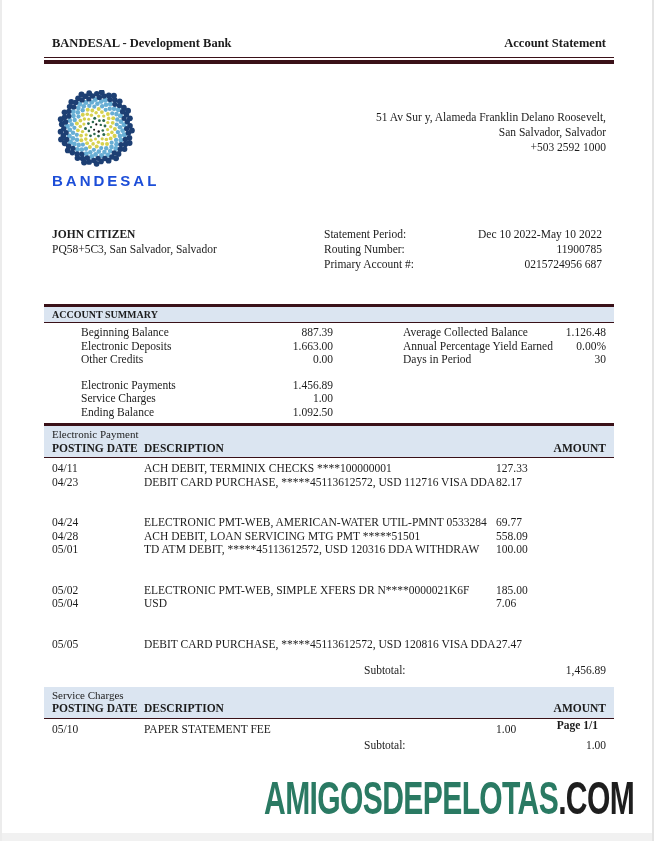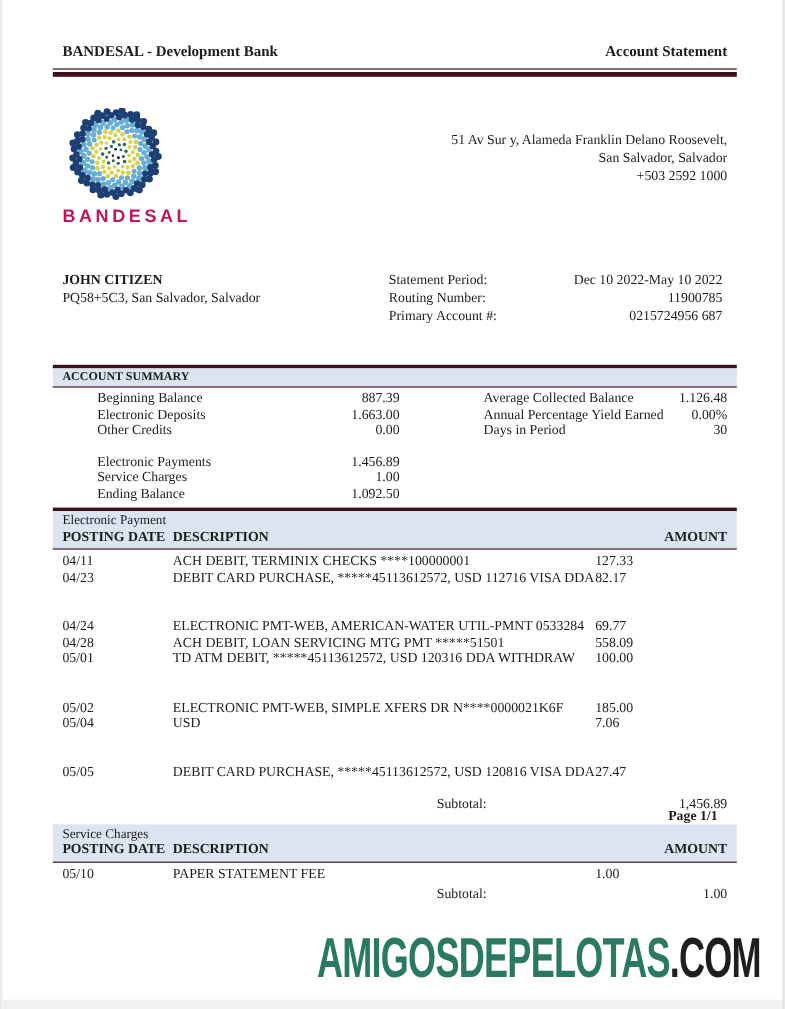--- a/index.html
+++ b/index.html
@@ -24,21 +24,21 @@
   
   .doc-header{display:flex;justify-content:space-between;align-items:flex-end;
     padding:36px 8px 6px 8px;font-weight:bold;font-size:12.5px;}
   .rule-double{border-top:1.5px solid var(--maroon);border-bottom:4px solid var(--maroon);height:7px;}
 
   
   .bank-block{display:flex;justify-content:space-between;margin-top:26px;}
   .logo-wrap{width:170px;padding-left:8px;}
   .logo-wrap svg{display:block;}
   .brand-text{font-family:"Liberation Sans",sans-serif;font-weight:bold;
-    font-size:15px;letter-spacing:3px;color:#be185d;margin-top:2px;}
+    font-size:15px;letter-spacing:3px;color:#1d4ed8;margin-top:2px;}
   .bank-address{text-align:right;font-size:11.5px;line-height:15px;padding-top:20px;padding-right:8px;}
 
   
   .meta-block{display:flex;justify-content:space-between;margin-top:38px;}
   .customer{padding-left:8px;font-size:11.5px;line-height:15px;}
   .customer .cname{font-weight:bold;}
   .stmt-info{width:290px;font-size:11.5px;line-height:15px;padding-right:12px;}
   .stmt-row{display:flex;justify-content:space-between;}
   .stmt-row .lbl{white-space:nowrap;}
   .stmt-row .val{text-align:right;white-space:nowrap;}
@@ -65,21 +65,21 @@
   .tx-row.gap{margin-top:27px;}
   .tx-row .amount{}
   .subtotal-row{display:grid;grid-template-columns:1fr 120px 110px;margin-top:13px;gap:40px;}
   .subtotal-row.tight{margin-top:3px;}
   .subtotal-row .slabel{text-align:left;padding-left:28px;}
   .subtotal-row .amount{text-align:right;}
 
   .svc{margin-top:9px;}
 
   
-  .page-label{position:absolute;right:58px;top:674px;font-weight:bold;font-size:11.5px;}
+  .page-label{position:absolute;right:58px;top:719px;font-weight:bold;font-size:11.5px;}
 
   .watermark{position:absolute;right:22px;bottom:16px;
     font-family:"Liberation Sans",sans-serif;font-weight:bold;
     font-size:47px;letter-spacing:-1px;white-space:nowrap;
     transform:scaleX(0.64);transform-origin:right center;}
   .bottom-strip{position:absolute;left:0;right:0;bottom:0;height:8px;background:#f1f1f1;}
 </style>
 </head>
 <body>
 

